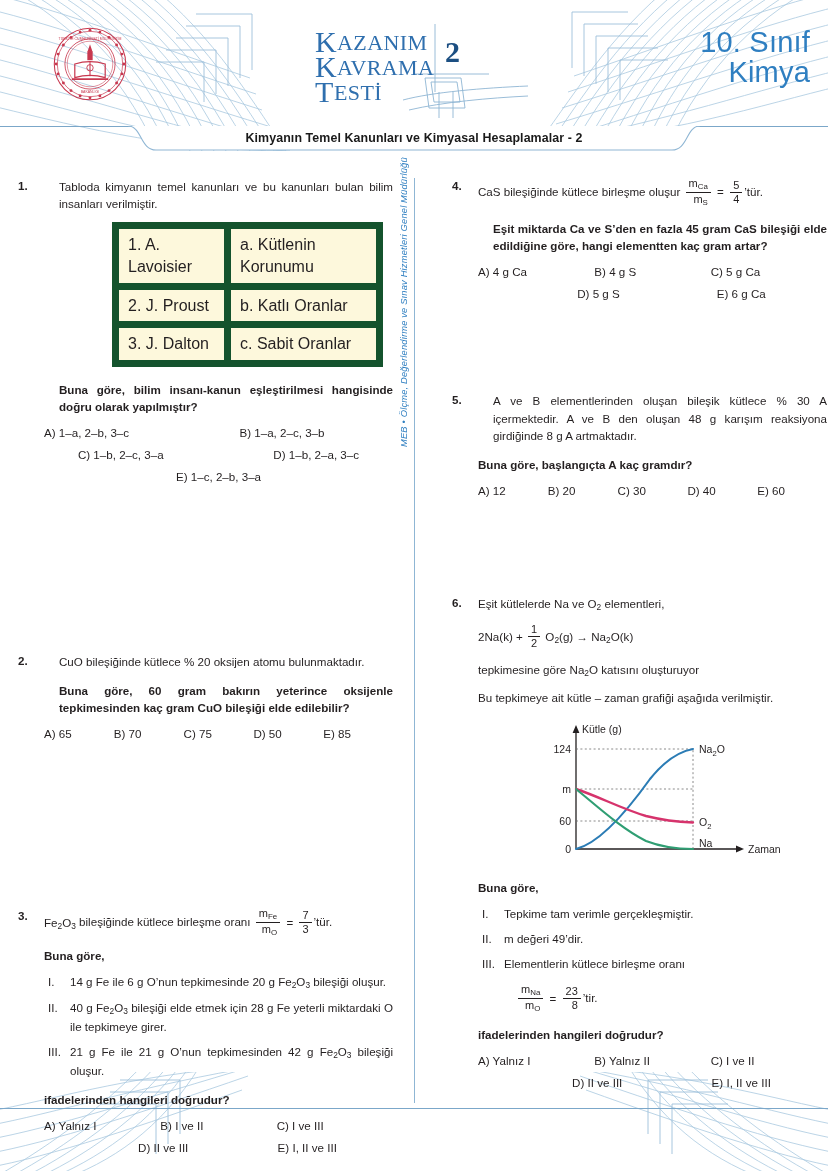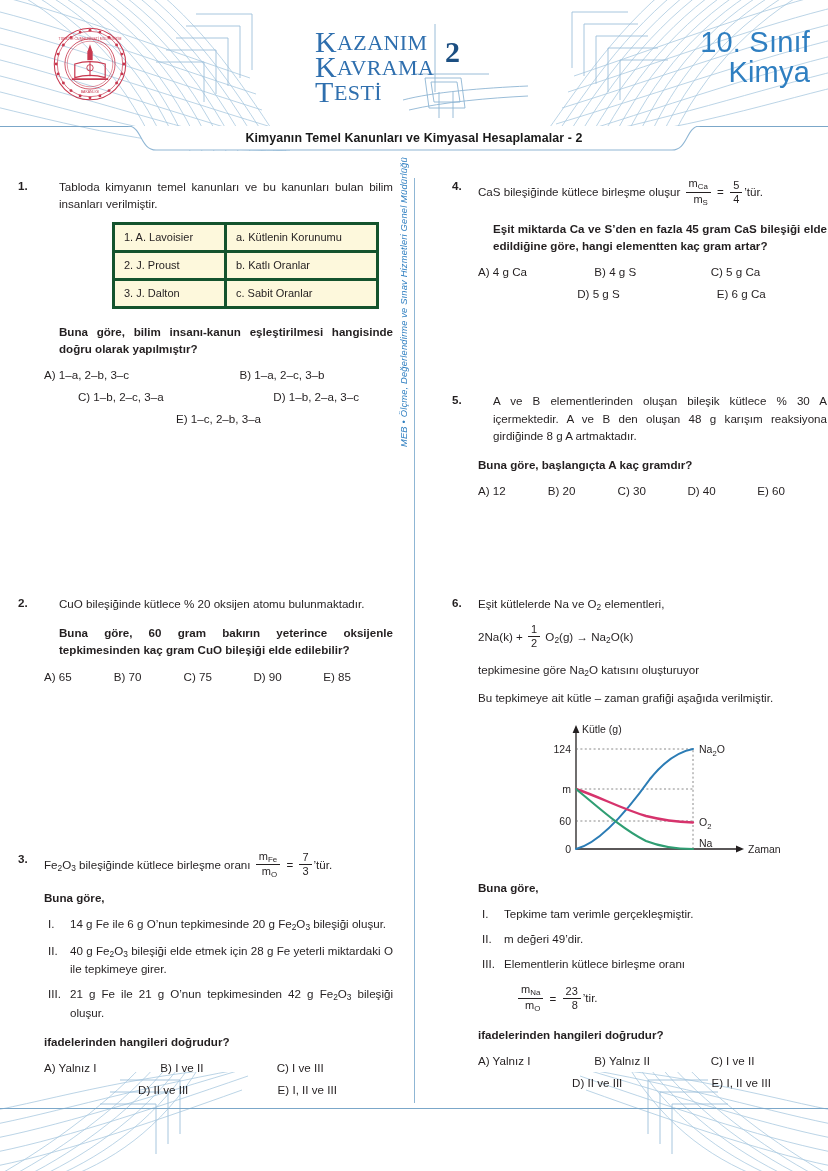--- a/index.html
+++ b/index.html
@@ -83,21 +83,21 @@
   .opt { white-space:nowrap; }
   .row-3 .opt { width:33.33%; }
   .row-5 .opt { width:20%; }
   .row-2c { justify-content:flex-start; }
   .row-2c .opt:first-child { width:48%; padding-left:38px; }
   .row-2c .opt:last-child  { padding-left:10px; }
   .row-1c { justify-content:center; }
 
   
   .tbl { margin:10px 0 0 68px; border-collapse:collapse; background:#fdf8dc; }
-  .tbl td { border:3px solid #14532d; padding:5px 9px; font-size:11px;
+  .tbl td { border:7px solid #14532d; padding:5px 9px; font-size:16px;
             background:#fdf8dc; color:#231f20; line-height:1.35; }
   .tbl td.c1 { width:112px; }
   .tbl td.c2 { width:152px; }
 
   
   .frac { display:inline-block; vertical-align:middle; text-align:center;
           margin:0 2px; position:relative; top:-1px; }
   .frac .num { display:block; font-size:11.2px; line-height:1.18; padding:0 3px; }
   .frac .den { display:block; font-size:11.2px; line-height:1.18; padding:0 3px;
                border-top:1.1px solid #231f20;text-align:right; }
@@ -343,21 +343,21 @@
     <div class="q" style="margin-top:170px">
       <div class="q-num">2.</div>
       <div class="q-body">
         <p class="just">CuO bileşiğinde kütlece % 20 oksijen atomu bulunmaktadır.</p>
         <p class="b just mt12">Buna göre, 60 gram bakırın yeterince oksijenle tepkimesinden kaç gram CuO bileşiği elde edilebilir?</p>
         <div class="opts">
           <div class="row row-5">
             <span class="opt">A) 65</span>
             <span class="opt">B) 70</span>
             <span class="opt">C) 75</span>
-            <span class="opt">D) 90</span>
+            <span class="opt">D) 50</span>
             <span class="opt">E) 85</span>
           </div>
         </div>
       </div>
     </div>
 
     <div class="q" style="margin-top:168px">
       <div class="q-num">3.</div>
       <div class="q-body">
         <p>

